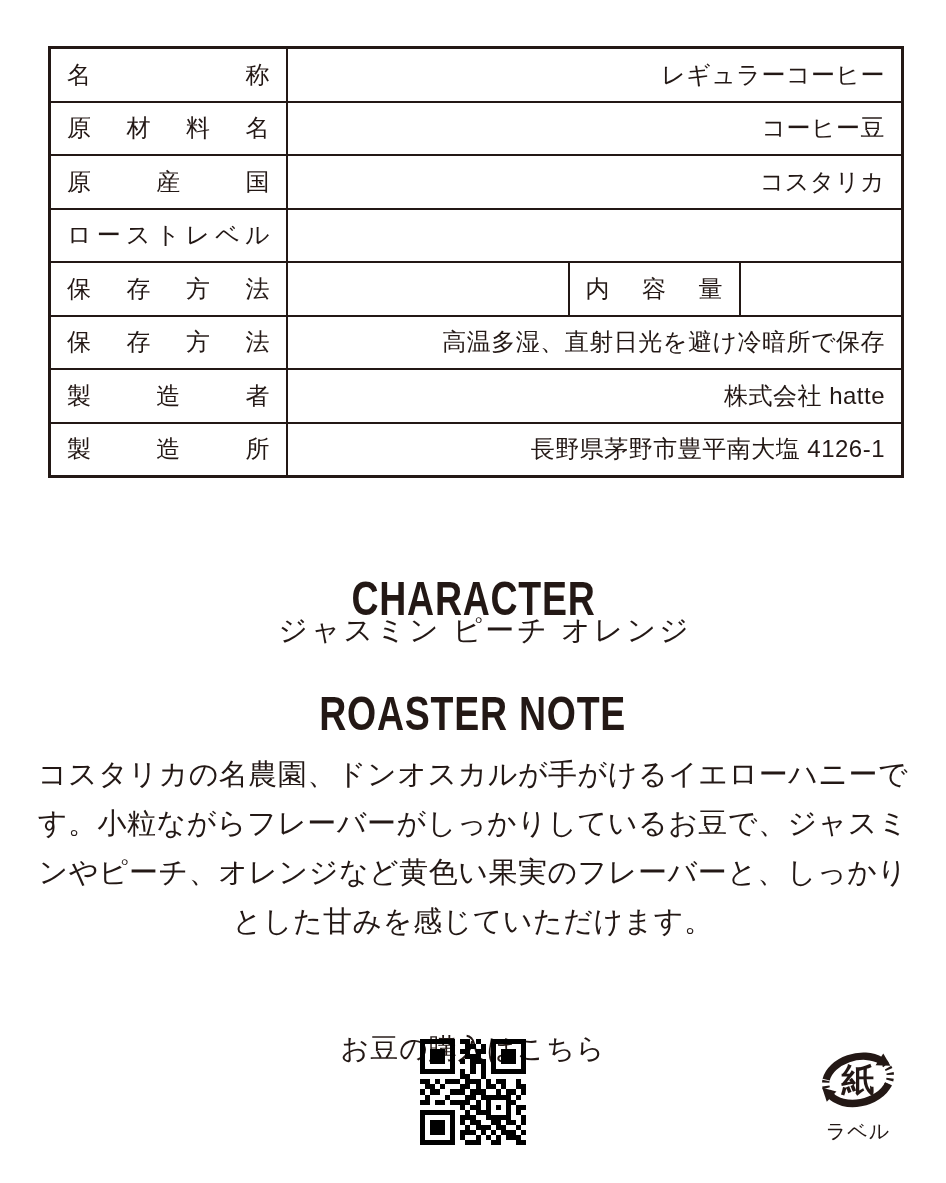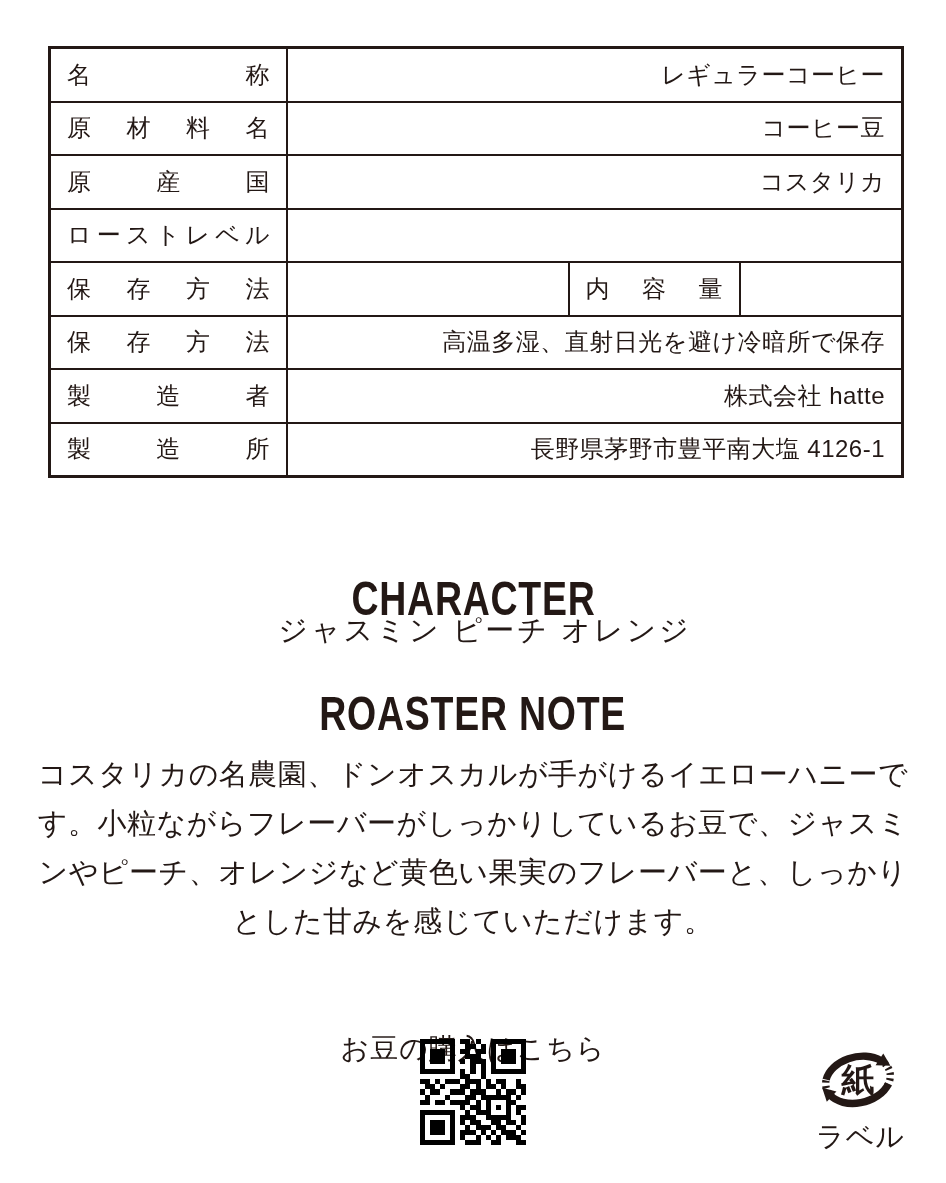--- a/index.html
+++ b/index.html
@@ -100,21 +100,21 @@
   
   .recycle {
     position: absolute;
     left: 816px;
     top: 1042px;
     width: 84px;
     text-align: center;
   }
   .recycle svg { display: block; margin: 0 auto; }
   .recycle-label {
-    font-size: 28px;
+    font-size: 20px;
     letter-spacing: 1px;
     margin-top: 2px;
     white-space: nowrap;
   }
 </style>
 </head>
 <body>
 
 <table class="tbl">
   <colgroup>

